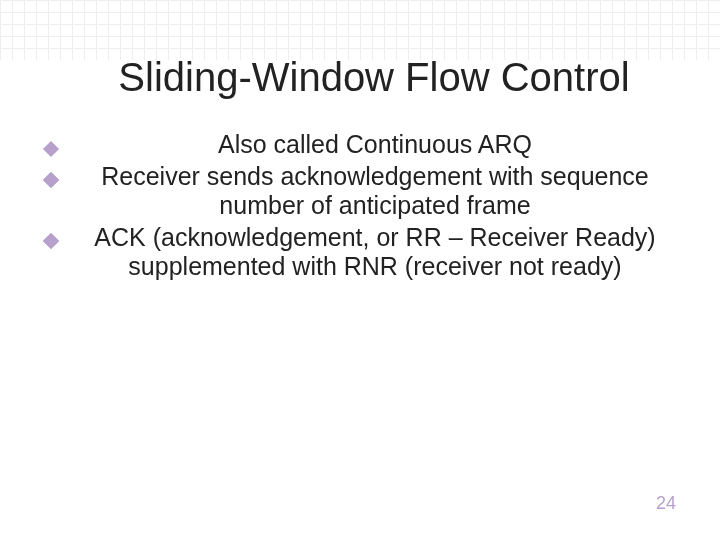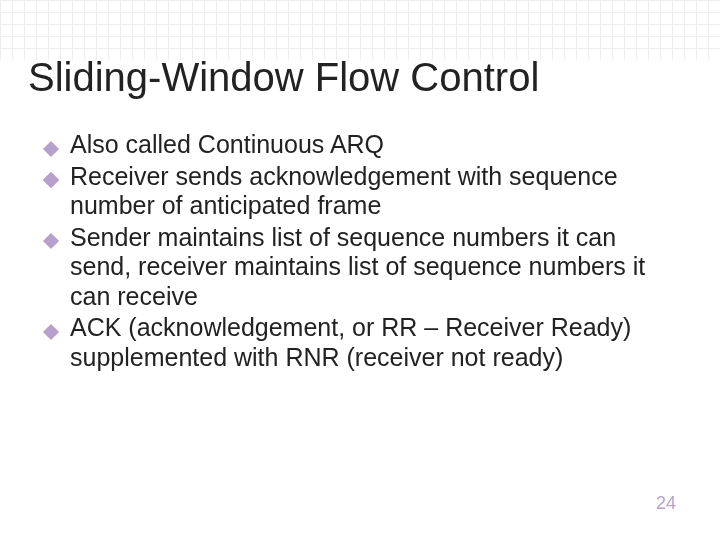--- a/index.html
+++ b/index.html
@@ -23,20 +23,21 @@
   }
   .slide::after{
     content:"";
     position:absolute;
     left:0; right:0; top:60px; bottom:0;
     background:#fff;
   }
   .content{
     position:relative;
     z-index:1;
+    text-align:center;
   }
   .title {
     font-size: 40px;
     color: #222;
     margin: 0;
     padding: 56px 0 0 28px;
     font-weight: normal;
     line-height: 1.05;
     position:relative;
     z-index:2;
@@ -110,21 +111,20 @@
           </span>
           <span>Receiver sends acknowledgement with sequence number of anticipated frame</span>
         </li>
 
         <li>
           <span class="bullet-icon">
             <svg viewBox="0 0 20 20" width="18" height="18">
                 <polygon points="10,1 19,10 10,19 1,10" fill="currentColor"></polygon>
               </svg>
           </span>
-          <span>Sender maintains list of sequence numbers it can send, receiver maintains list of sequence numbers it can receive</span>
         </li>
 
         <li>
           <span class="bullet-icon">
             <svg viewBox="0 0 20 20" width="18" height="18">
                 <polygon points="10,1 19,10 10,19 1,10" fill="currentColor"></polygon>
               </svg>
           </span>
           <span>ACK (acknowledgement, or RR – Receiver Ready) supplemented with RNR (receiver not ready)</span>
         </li>

